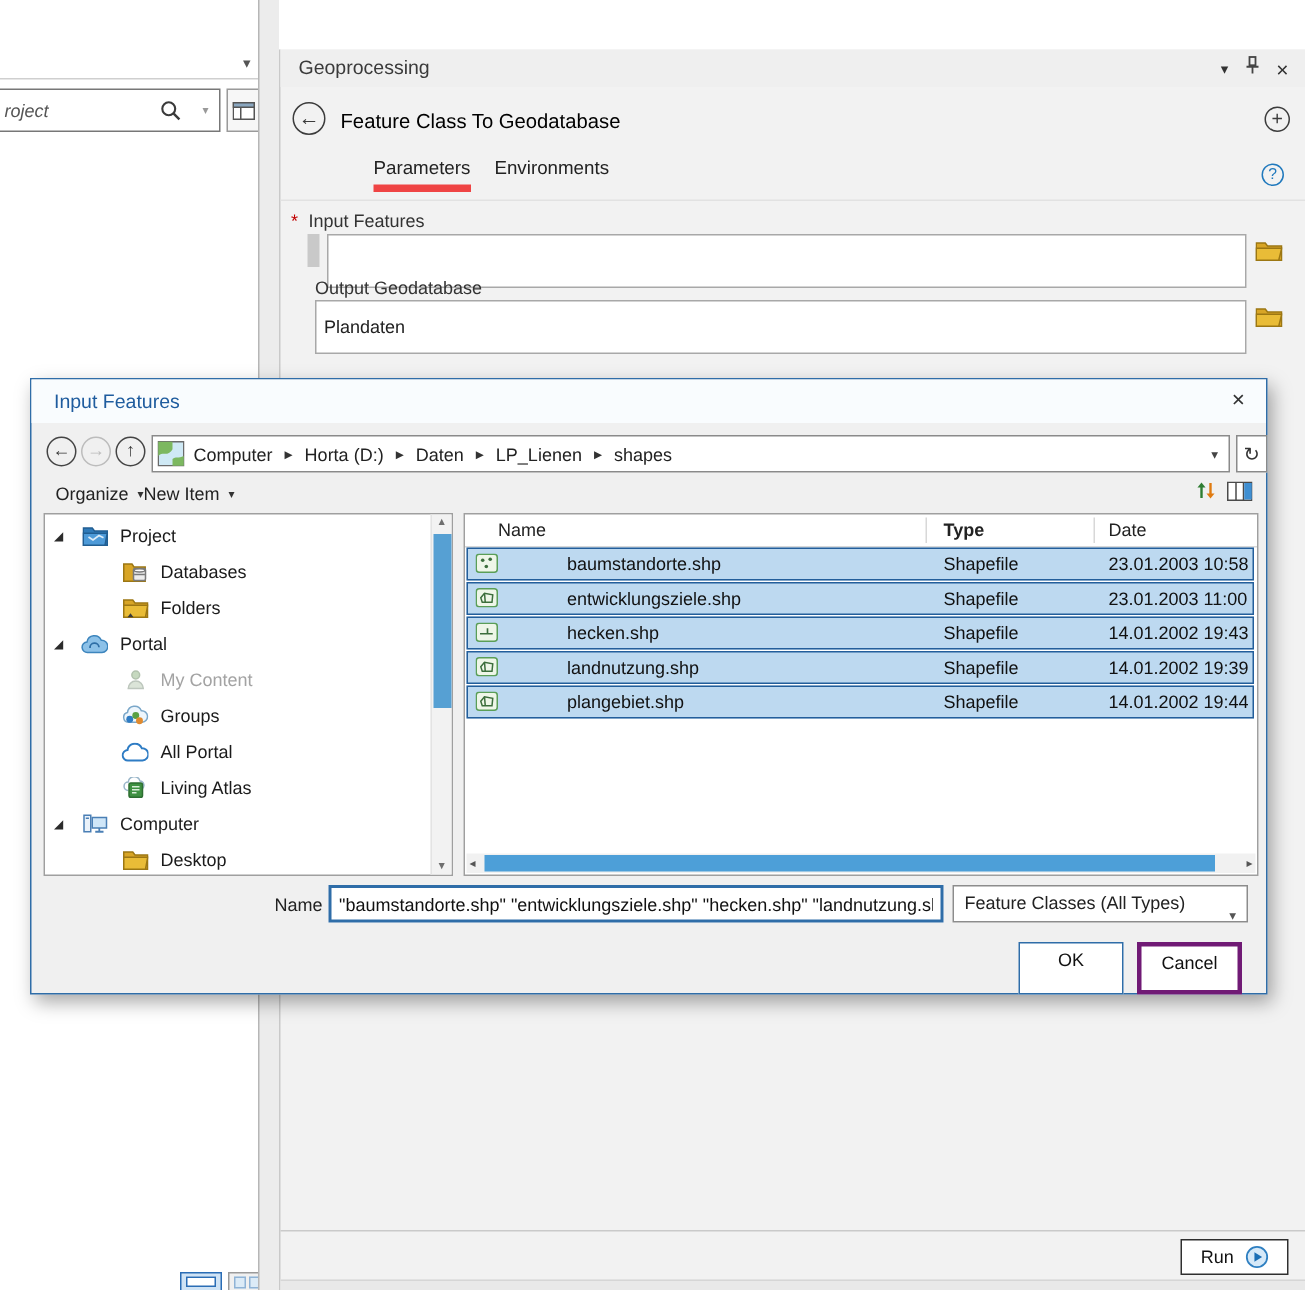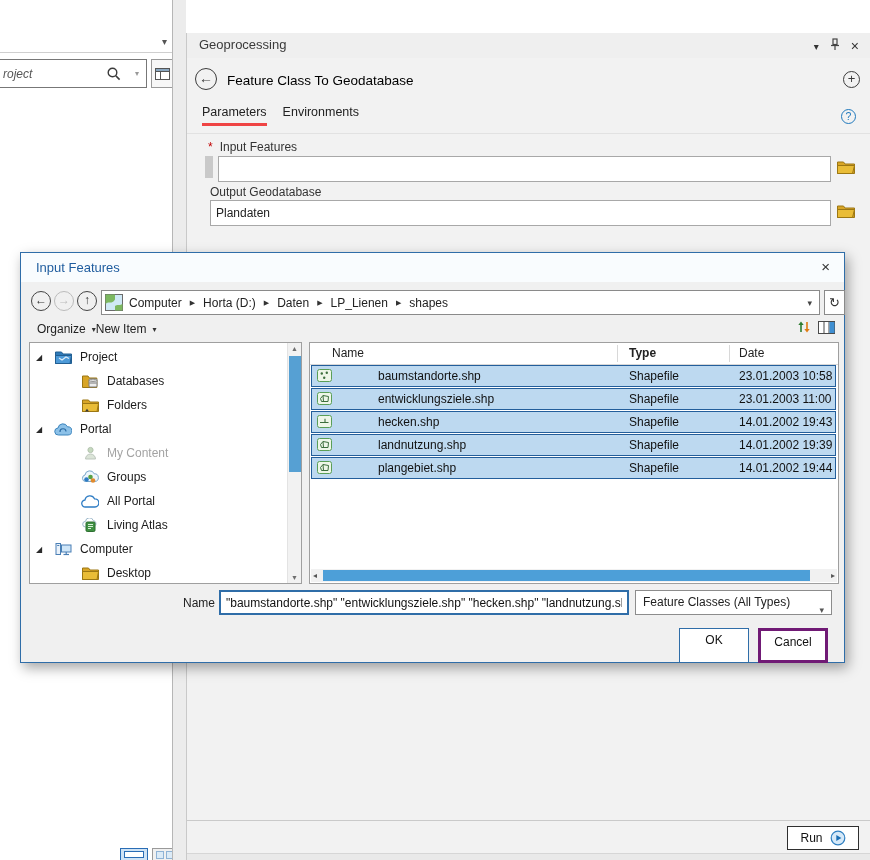--- a/index.html
+++ b/index.html
@@ -28,27 +28,27 @@
   .geo-header .title { position:absolute; left:12px; top:4px; font-size:13px; color:#3a3a3a; }
   .geo-header .hicons { position:absolute; right:11px; top:4px; display:flex; align-items:center; gap:11px; color:#333; }
   .geo-header .hicons .caret { font-size:10px; }
   .geo-header .hicons .close { font-size:14px; }
   .circle-btn { border-radius:50%; border:1.5px solid #3c3c3c; color:#3c3c3c; text-align:center; position:absolute; background:transparent; }
   .geo-back { left:8px; top:35px; width:22px; height:22px; line-height:19px; font-size:14px; }
   .geo-title { position:absolute; top:40px; left:40px; right:40px; text-align:left; font-size:13.5px; color:#000000; }
   .geo-plus { right:10px; top:38px; width:17px; height:17px; line-height:14px; font-size:13px; }
   .geo-tabs { position:absolute; left:15px; top:72px; display:flex; gap:16px; font-size:12.5px; color:#222; }
   .geo-tabs .tab { padding-bottom:4px; cursor:default; }
-  .geo-tabs .tab.active { border-bottom:3px solid #ef4444; }
+  .geo-tabs .tab.active { border-bottom:5px solid #ef4444;margin-left:47px; }
   .geo-help { right:14px; top:76px; width:15px; height:15px; line-height:13px; font-size:10.5px; border-color:#2079bd; color:#2079bd; }
   .geo-sep { position:absolute; top:100px; left:0; right:0; border-top:1px solid #e2e2e2; }
   .fld-label { position:absolute; font-size:12px; color:#333; }
   .req { color:#c00000; margin-right:7px; }
   .drag-handle { position:absolute; left:18px; top:123px; width:8px; height:22px; background:#c9c9c9; }
-  .geo-input { position:absolute; height:26px; border:1px solid #a8a8a8; background:#fff; font-size:12px; color:#222; padding:0 5px; font-family:"Liberation Sans",sans-serif; outline:none; }
+  .geo-input { position:absolute; height:36px; border:1px solid #a8a8a8; background:#fff; font-size:12px; color:#222; padding:0 5px; font-family:"Liberation Sans",sans-serif; outline:none; }
   .folder-btn { position:absolute; width:22px; height:22px; display:flex; align-items:center; justify-content:center; }
   .run-sep { position:absolute; left:0; right:0; top:787px; border-top:1px solid #cacaca; }
   .run-btn { position:absolute; right:11px; top:793px; width:72px; height:24px; background:#fff; border:1px solid #2f2f2f; display:flex; align-items:center; justify-content:center; gap:7px; font-size:12px; color:#111; }
   .geo-bottom { position:absolute; bottom:0; left:0; right:0; height:7px; background:#e9e9e9; border-top:1px solid #d6d6d6; }
 
   
   .dialog { position:absolute; left:20px; top:252px; width:825px; height:411px; background:#f0f0f0; border:1px solid #2f6da8; box-shadow:3px 5px 12px rgba(0,0,0,.35); z-index:10; }
   .dlg-titlebar { position:absolute; top:0; left:0; right:0; height:29px; background:#f9fcfe; }
   .dlg-titlebar .t { position:absolute; left:15px; top:7px; font-size:13px; color:#1f5c9e; }
   .dlg-close { position:absolute; right:14px; top:5px; font-size:15px; color:#333; }
@@ -156,21 +156,21 @@
     <div class="geo-title">Feature Class To Geodatabase</div>
     <div class="circle-btn geo-plus">+</div>
 
     <div class="geo-tabs">
       <span class="tab active">Parameters</span>
       <span class="tab">Environments</span>
     </div>
     <div class="circle-btn geo-help">?</div>
     <div class="geo-sep"></div>
 
-    <div class="fld-label" style="left:21px; top:107px;text-align:right;">
+    <div class="fld-label" style="left:7px; top:107px;text-align:right;">
       <span class="req">*</span><span>Input Features</span>
     </div>
     <div class="drag-handle"></div>
     <input class="geo-input" style="left: 31px; top: 123px; width: 613px;" value="">
     <div class="folder-btn" style="left:648px; top:123px;">
       <svg width="18" height="14" viewBox="0 0 18 14">
           <path d="M0.5 2 h6 l1.5 2 h9.5 v9.5 h-17 z" fill="#d8a526" stroke="#9c7713"></path>
           <path d="M0.5 5.5 h17 l-2 8 h-15 z" fill="#e9bc37" stroke="#9c7713"></path>
         </svg>
     </div>

